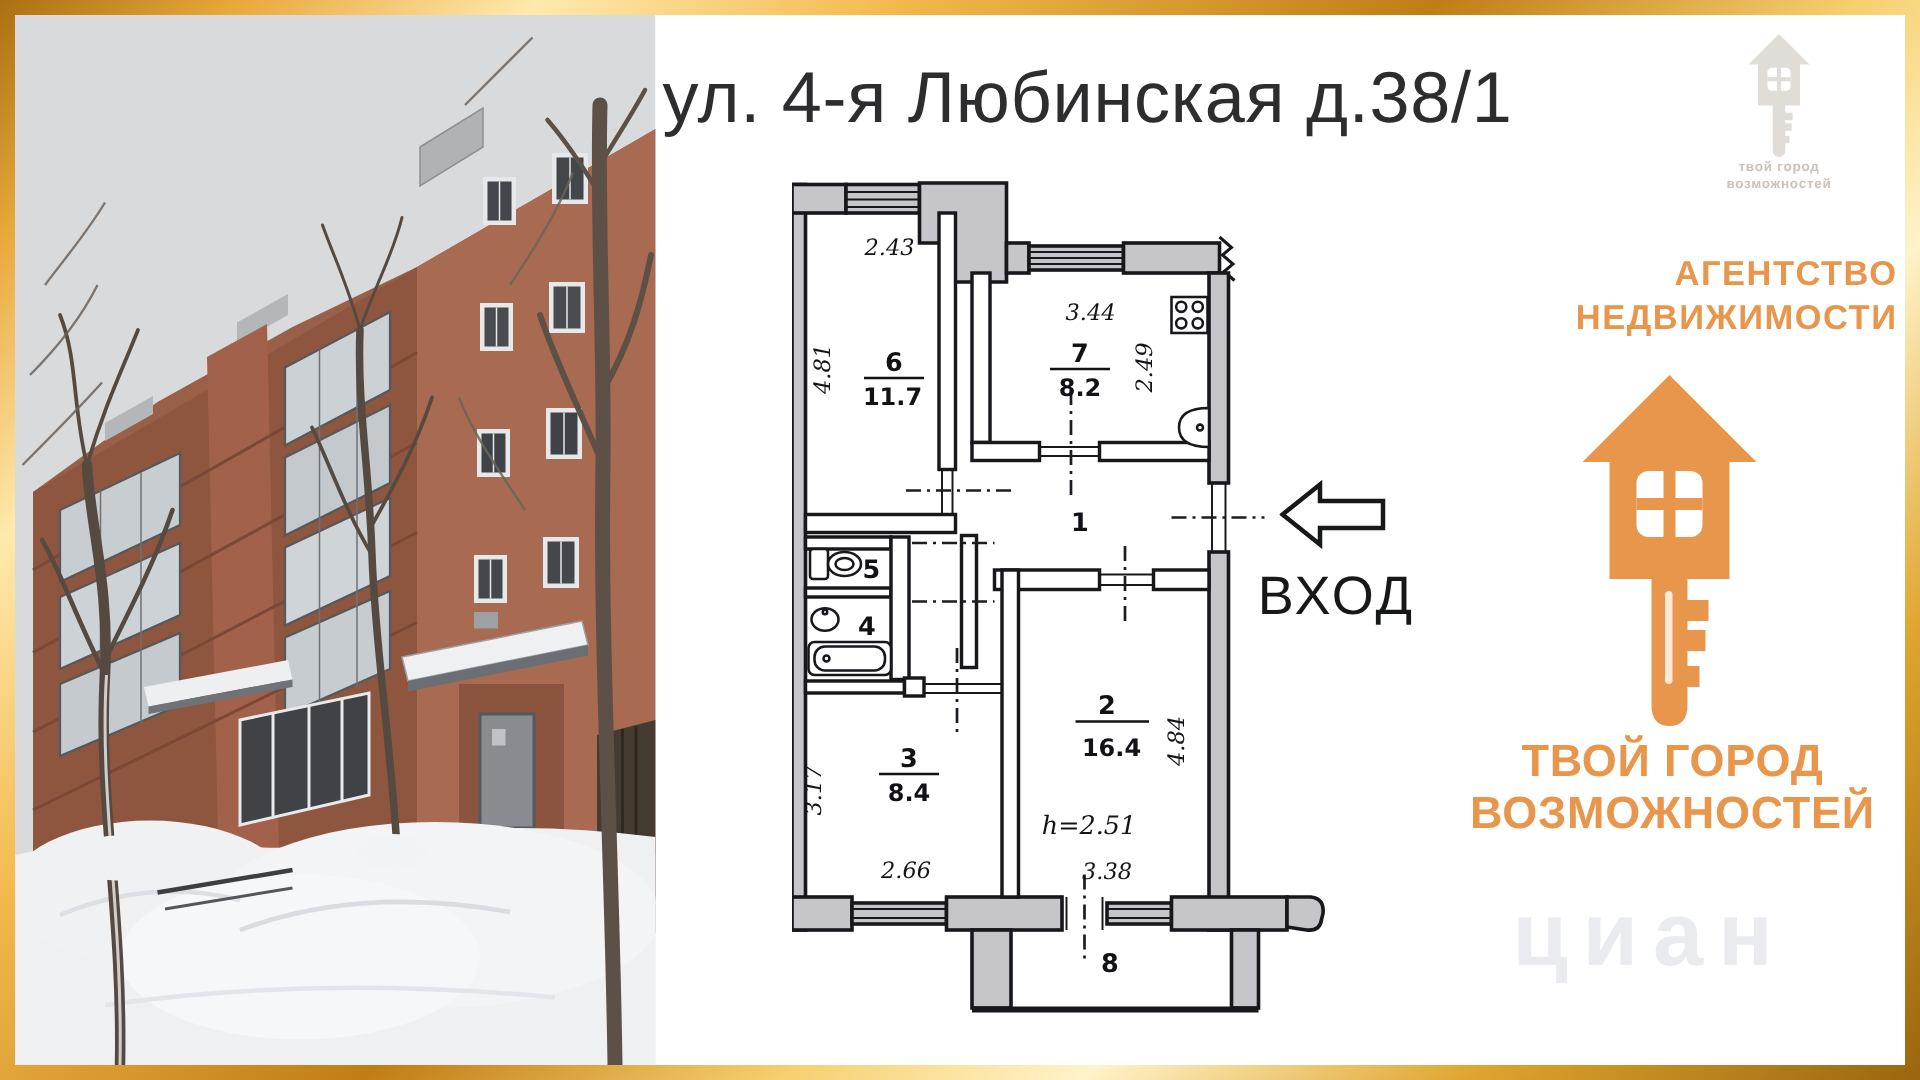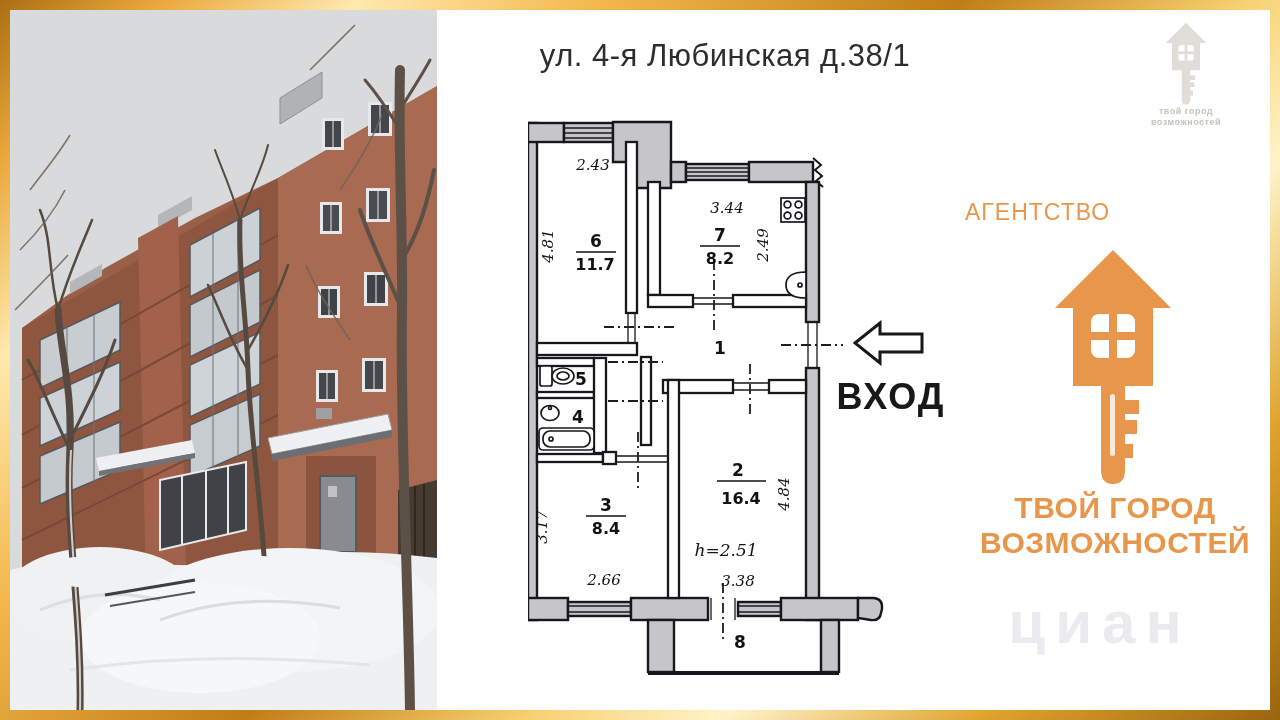--- a/index.html
+++ b/index.html
@@ -14,36 +14,36 @@
   .canvas {
     position:absolute; left:10px; top:10px; width:1260px; height:700px;
     background:#ffffff; overflow:hidden;
   }
 
   .photo { position:absolute; left:0; top:0; width:427px; height:700px; }
   .photo svg { display:block; width:100%; height:100%; }
 
   .title {
     position:absolute; left:415px; top:28px; width:600px;
-    text-align:center; font-size:31px; color:#2d2d2f; letter-spacing:.5px;
+    text-align:center; font-size:48px; color:#2d2d2f; letter-spacing:.5px;
     font-family:"Liberation Sans", sans-serif; font-weight:400;
   }
 
   .plan { position:absolute; left:518px; top:108px; width:398px; height:590px; }
   .plan svg { display:block; width:100%; height:100%; }
 
   .entrance-arrow { position:absolute; left:843px; top:310px; width:72px; height:46px; }
   .entrance-label {
     position:absolute; left:791px; top:366px; width:180px; text-align:center;
-    font-size:36px; font-weight:bold; color:#17181a; letter-spacing:2px;
+    font-size:36px; font-weight:normal; color:#17181a; letter-spacing:2px;
   }
 
   .agency {
-    position:absolute; left:955px; top:188px; width:300px; text-align:left;
-    font-weight:normal; font-size:23px; line-height:29px; letter-spacing:1px;
+    position:absolute; left:955px; top:158px; width:300px; text-align:right;
+    font-weight:bold; font-size:23px; line-height:29px; letter-spacing:1px;
     color:#E8964B;
   }
   .brand-key { position:absolute; left:1043px; top:238px; width:120px; height:240px; }
   .slogan {
     position:absolute; left:945px; top:480px; width:320px; text-align:center;
     font-weight:bold; font-size:30px; line-height:35px; letter-spacing:.5px;
     color:#E8964B;
   }
 
   .corner-mark { position:absolute; left:1111px; top:12px; width:130px; text-align:center; }
@@ -353,20 +353,21 @@
 
     <div class="entrance-arrow">
       <svg viewBox="0 0 72 46">
         <polygon points="2,23 27,3 27,14 69,14 69,32 27,32 27,43" fill="#ffffff" stroke="#17181a" stroke-width="3" stroke-linejoin="miter"></polygon>
       </svg>
     </div>
     <div class="entrance-label">ВХОД</div>
 
     <div class="agency">
       <div>АГЕНТСТВО</div>
+      <div>НЕДВИЖИМОСТИ</div>
     </div>
 
     <div class="brand-key">
       <svg viewBox="0 0 120 240">
         <path fill="#E8964B" d="M60,2 L118,60 L100,60 L100,138 L72,138 L72,152 L86,152 L86,166 L72,166 L72,172 L84,172 L84,186 L72,186 L72,196 L80,196 L80,210 L72,210 L72,222 Q72,236 60,236 Q48,236 48,222 L48,138 L20,138 L20,60 L2,60 Z"></path>
         <rect x="38" y="66" width="44" height="44" rx="8" fill="#ffffff"></rect>
         <rect x="56" y="66" width="8" height="44" fill="#E8964B"></rect>
         <rect x="38" y="84" width="44" height="8" fill="#E8964B"></rect>
         <rect x="57" y="146" width="5" height="62" rx="2.5" fill="#ffffff" opacity=".8"></rect>
       </svg>

